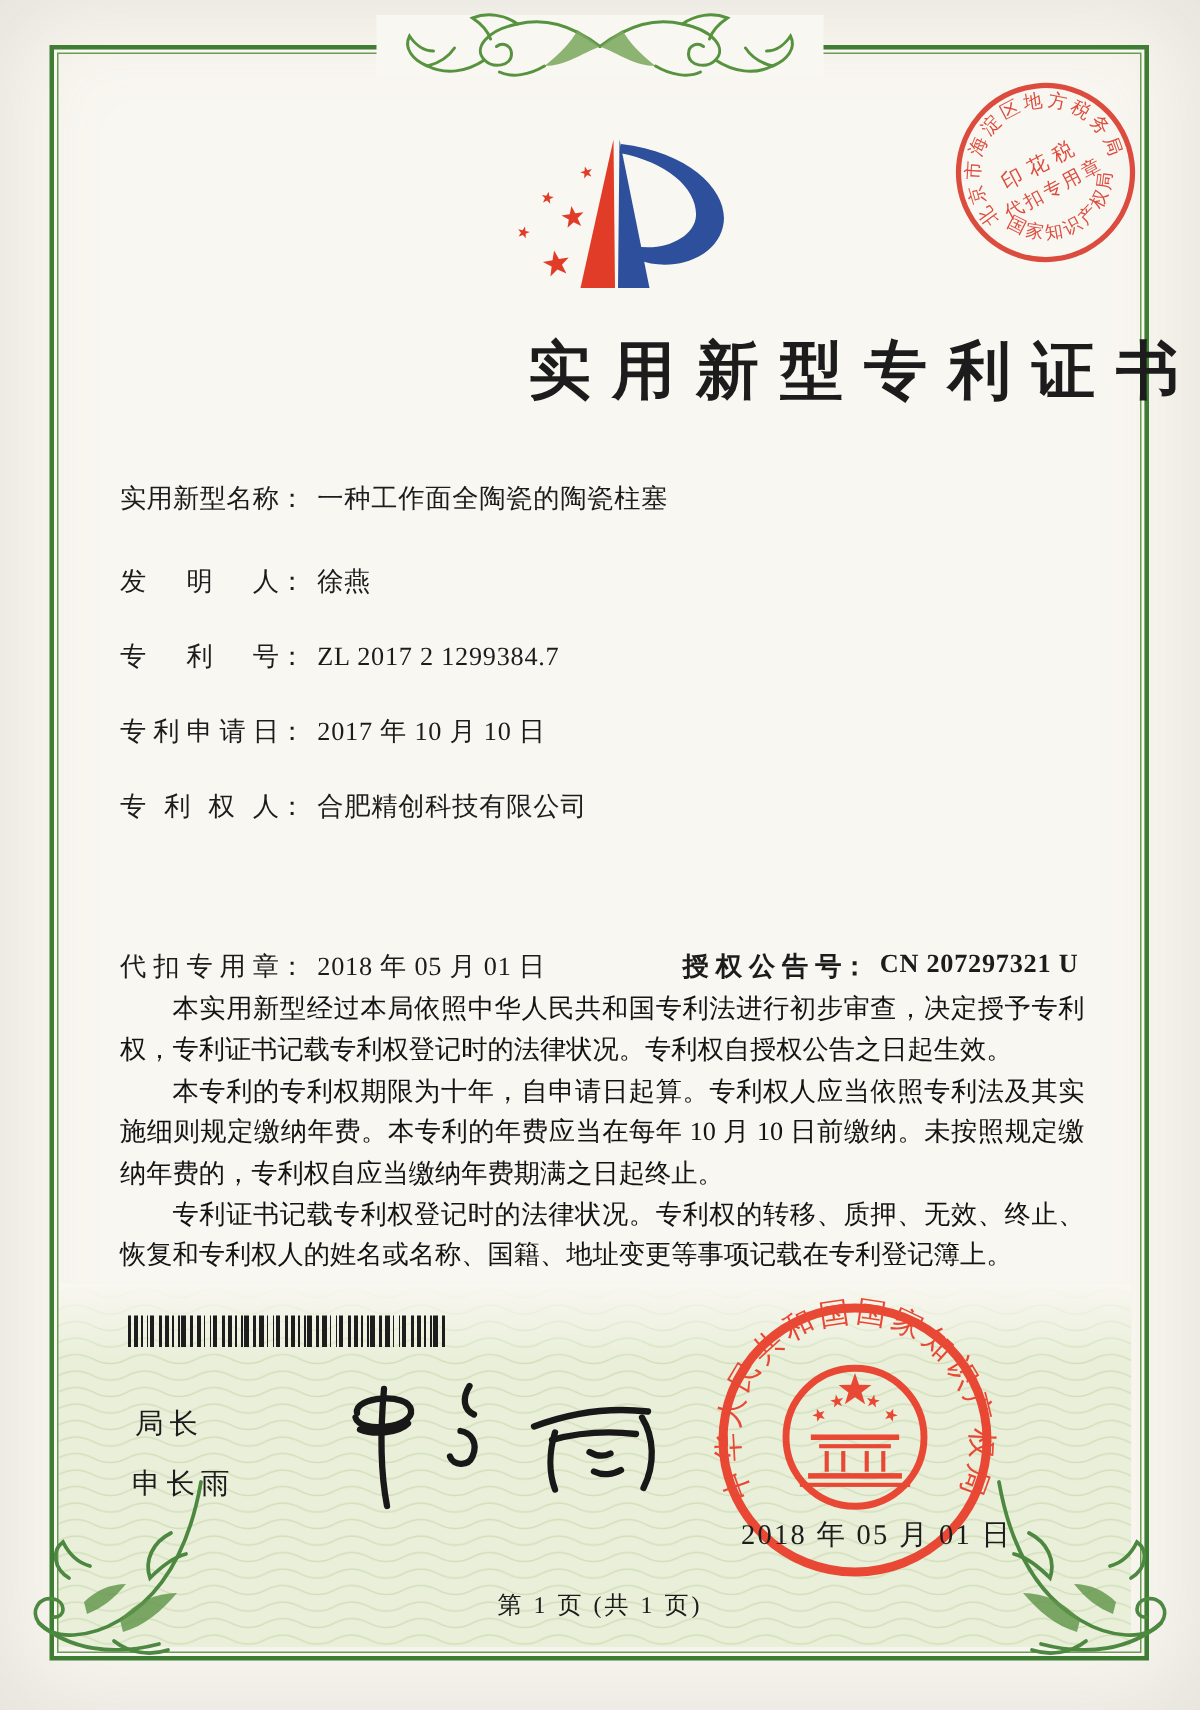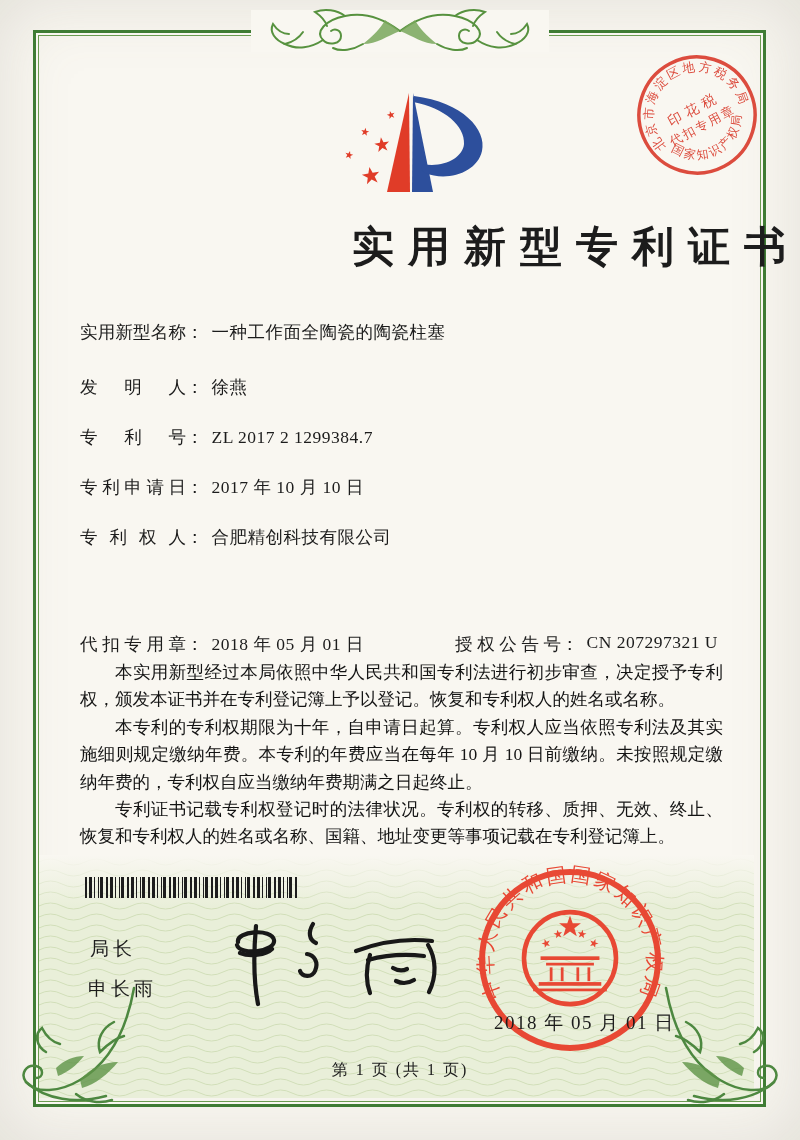--- a/index.html
+++ b/index.html
@@ -31,21 +31,21 @@
   .cert-no{position:absolute;left:66px;top:92px;font-size:17px;letter-spacing:3px;}
   .logo{position:absolute;left:325px;top:88px;}
   .title{position:absolute;left:0;top:203px;width:100%;text-align:right;
     font-size:42px;font-weight:700;letter-spacing:14px;text-indent:14px;margin-top:16px;}
 
   .frow{position:absolute;left:80px;font-size:17.5px;line-height:25px;white-space:nowrap;}
   .flabel{display:inline-block;width:106px;text-align:justify;text-align-last:justify;vertical-align:top;}
   .fcolon{display:inline-block;vertical-align:top;margin-right:8px;}
   .fvalue{display:inline-block;vertical-align:top;letter-spacing:.5px;}
   .fvalue.addr{white-space:normal;max-width:468px;}
-  .grant-no{position:absolute;left:455px;font-size:17.5px;white-space:nowrap;}
+  .grant-no{position:absolute;left:455px;font-size:17.5px;white-space:nowrap;font-weight:bold;}
 
   .paras{position:absolute;left:80px;top:659px;width:643px;font-size:17.5px;
     line-height:27.4px;text-align:justify;color:#141414;}
   .paras p{margin:0;text-indent:2em;}
 
   .barcode{position:absolute;left:85px;top:877px;width:213px;height:21px;
     background:repeating-linear-gradient(90deg,
       #1d1d1d 0 2px, transparent 2px 4px,
       #1d1d1d 4px 7px, transparent 7px 9px,
       #1d1d1d 9px 10px, transparent 10px 13px,
@@ -178,21 +178,21 @@
       <span class="flabel">专利权人</span><span class="fcolon">：</span><span class="fvalue">合肥精创科技有限公司</span>
     </div>
     <div class="frow" style="top:632px">
       <span class="flabel">代扣专用章</span><span class="fcolon">：</span><span class="fvalue">2018 年 05 月 01 日</span>
     </div>
     <div class="grant-no" style="top:632px">
       <span class="flabel">授权公告号</span><span class="fcolon">：</span><span class="fvalue">CN 207297321 U</span>
     </div>
 
     <div class="paras">
-      <p>本实用新型经过本局依照中华人民共和国专利法进行初步审查，决定授予专利权，颁发本证书并在专利登记簿上予以登记。恢复和专利权人的姓名或名称。</p>
+      <p>本实用新型经过本局依照中华人民共和国专利法进行初步审查，决定授予专利权，专利证书记载专利权登记时的法律状况。专利权自授权公告之日起生效。</p>
       <p>本专利的专利权期限为十年，自申请日起算。专利权人应当依照专利法及其实施细则规定缴纳年费。本专利的年费应当在每年 10 月 10 日前缴纳。未按照规定缴纳年费的，专利权自应当缴纳年费期满之日起终止。</p>
       <p>专利证书记载专利权登记时的法律状况。专利权的转移、质押、无效、终止、恢复和专利权人的姓名或名称、国籍、地址变更等事项记载在专利登记簿上。</p>
     </div>
 
     <div class="barcode"></div>
 
     <div class="post">局长</div>
     <div class="pname">申长雨</div>
 
     <svg class="sig" width="260" height="115" viewBox="0 0 260 115">

